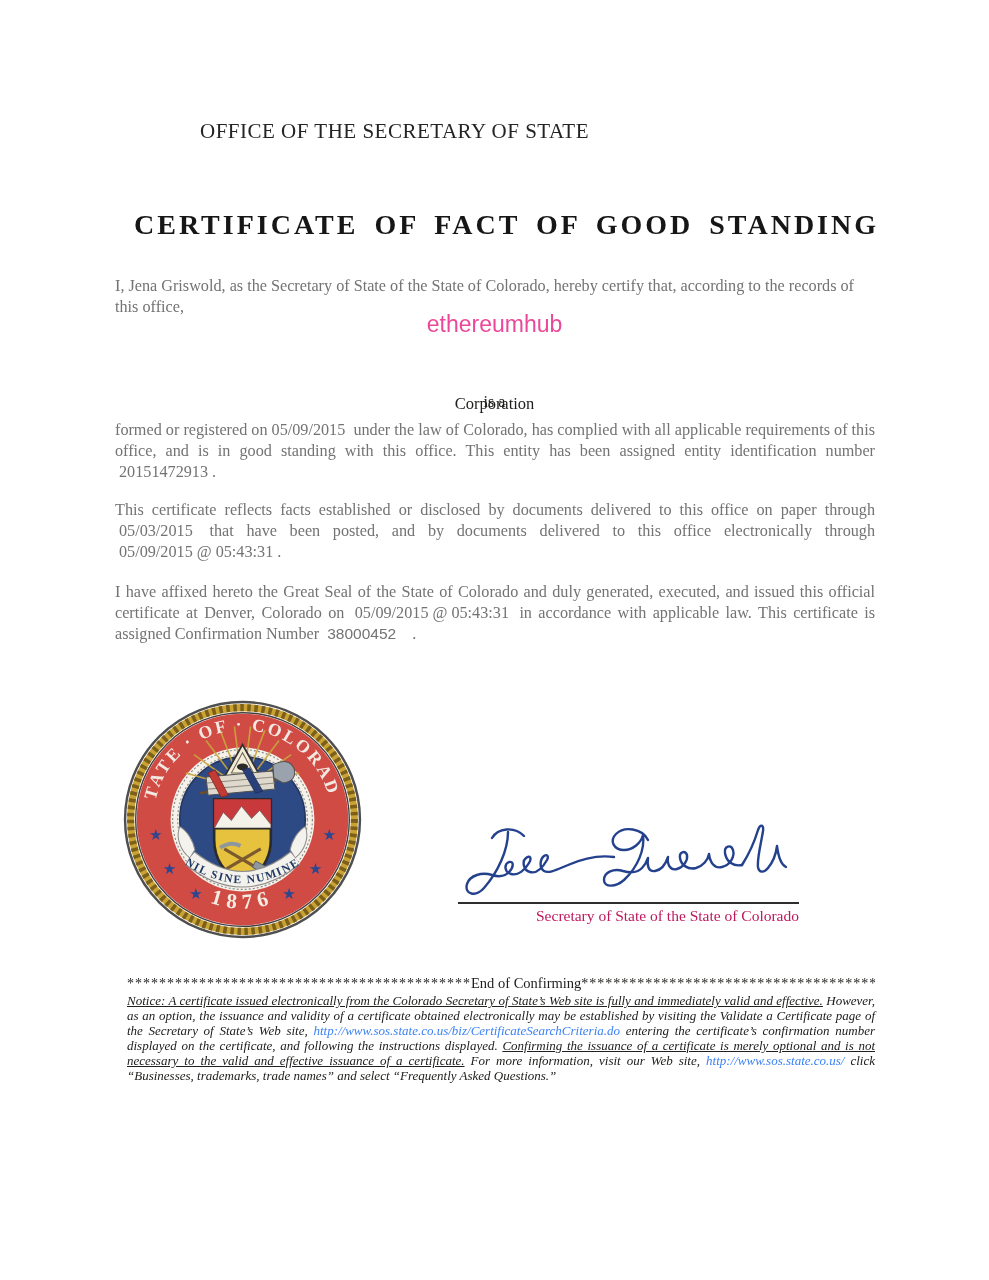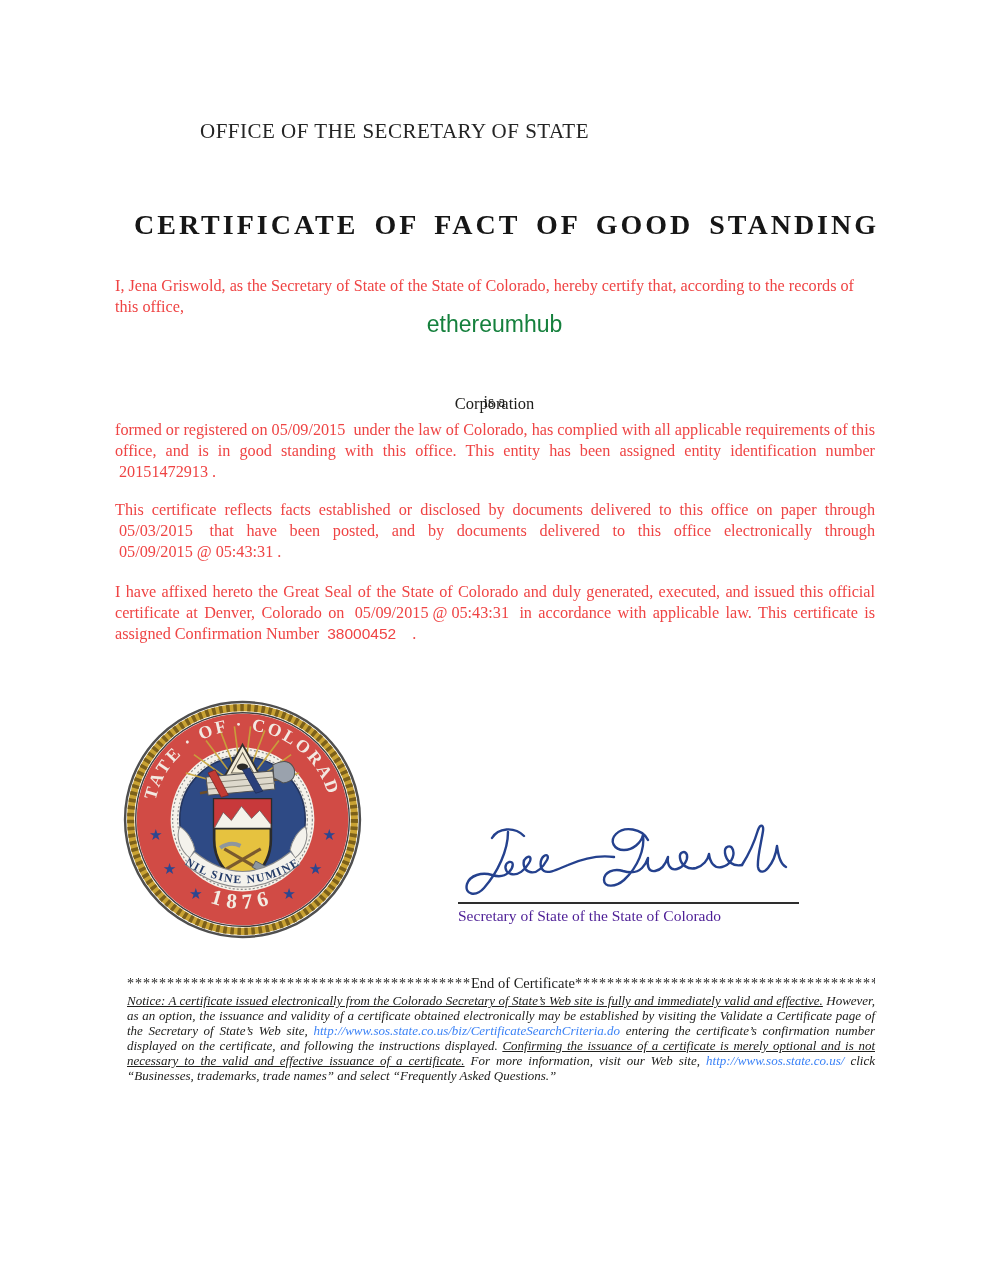--- a/index.html
+++ b/index.html
@@ -16,42 +16,42 @@
     top:116px; left:0; width:789px; text-align:center;
     font-size:21px; line-height:30px; letter-spacing:0.5px; color:#242424;
   }
   .doc-title {
     top:209px; left:0; width:989px; text-align:center;
     font-size:28px; font-weight:700; letter-spacing:3px;
     word-spacing:6px; color:#161616;padding-left:24px;
   }
 
   
-  .para { left:115px; width:760px; font-size:16.2px; line-height:20.8px; color:#ef4444; }
+  .para { left:115px; width:760px; font-size:16.2px; line-height:20.8px; color:#737373; }
   .justified { text-align:justify; }
   .p-intro { top:276px; }
   .entity-name {
     top:311px; left:0; width:989px; text-align:center;
-    font-family:"Liberation Sans", sans-serif; font-size:23px; color:#15803d;
+    font-family:"Liberation Sans", sans-serif; font-size:23px; color:#ec4899;
   }
   .is-a { top:369px; left:0; width:989px; text-align:center; font-size:16px;margin-top:24px; }
   .entity-type { top:394px; left:0; width:989px; text-align:center; font-size:16.5px; }
   .p-registration { top:420px; }
   .p-reflects { top:500px; }
   .p-affixed { top:582px; }
   .field { padding:0 4px; }
   .field-sans { font-family:Liberation Sans, sans-serif; font-size:15.5px; padding:0 4px; }
 
   
   .seal-wrap { top:698px; left:121px; width:243px; height:243px; }
 
   
   .signature-wrap { top:822px; left:452px; width:340px; height:82px; }
   .signature-line { top:902px; left:458px; width:341px; border-top:2px solid #2e2e2e; height:0; }
-  .signature-title { top:907px; left:458px; width:341px; text-align:left; font-size:15.5px; color:#4c1d95; }
+  .signature-title { top:907px; left:458px; width:341px; text-align:right; font-size:15.5px; color:#be185d; }
 
   
   .footer-endline {
     top:975px; left:127px; width:748px; white-space:nowrap; overflow:hidden;
     font-size:13.5px; color:#1d1d1b; text-align:center;
   }
   .footer-endline .stars { letter-spacing:1px; font-size:14px; }
   .footer-endline .end-label { font-size:14.5px; }
   .footer-notice {
     top:993px; left:127px; width:748px;
@@ -174,15 +174,15 @@
       <path d="M 72 14 C 62 4 46 6 40 16"></path>
       <path d="M 56 10 C 56 28 46 50 32 66 C 24 75 12 73 15 62 C 18 53 30 50 40 53 C 46 55 52 55 57 50 C 62 45 62 39 57 40 C 52 42 52 50 59 52 C 66 54 73 48 77 41 C 80 36 78 33 74 36 C 70 39 71 48 78 50 C 85 52 91 45 95 38 C 97 34 95 32 92 34 C 88 37 87 46 92 49 C 97 52 106 47 116 43 C 132 36 148 33 162 35"></path>
       <path d="M 196 18 C 190 6 172 4 164 12 C 157 19 162 28 172 28 C 181 28 189 21 191 13 C 193 27 186 45 172 58 C 164 65 152 66 152 58 C 152 50 162 46 171 49 C 178 51 185 51 190 46 C 193 43 195 39 196 36 C 195 43 196 50 203 49 C 210 48 214 41 216 35 C 215 42 218 49 225 47 C 232 45 236 38 235 33 C 233 28 227 30 228 36 C 229 43 236 48 244 46 C 251 44 256 38 257 32 C 258 40 262 47 270 45 C 278 43 283 35 281 28 C 279 22 272 24 273 31 C 274 39 281 45 290 43"></path>
       <path d="M 290 43 C 297 32 303 18 306 8 C 308 2 312 2 311 9 C 309 22 305 36 306 45 C 307 51 312 51 316 46 C 321 40 324 32 325 24 C 326 32 328 42 334 45"></path>
     </g>
   </svg>
 </div>
 <div class="abs signature-line"></div>
 <div class="abs signature-title">Secretary of State of the State of Colorado</div>
 
-<div class="abs footer-endline"><span class="stars">*******************************************</span><span class="end-label">End of Certificate</span><span class="stars">********************************************</span></div>
+<div class="abs footer-endline"><span class="stars">*******************************************</span><span class="end-label">End of Confirming</span><span class="stars">********************************************</span></div>
 
 <p class="abs footer-notice"><span class="u">Notice: A certificate issued electronically from the Colorado Secretary of State’s Web site is fully and immediately valid and effective.</span><span> However, as an option, the issuance and validity of a certificate obtained electronically may be established by visiting the Validate a Certificate page of the Secretary of State’s Web site, </span><a class="doc-link">http://www.sos.state.co.us/biz/CertificateSearchCriteria.do</a><span> entering the certificate’s confirmation number displayed on the certificate, and following the instructions displayed. </span><span class="u">Confirming the issuance of a certificate is merely optional and is not necessary to the valid and effective issuance of a certificate.</span><span> For more information, visit our Web site, </span><a class="doc-link">http://www.sos.state.co.us/</a><span> click “Businesses, trademarks, trade names” and select “Frequently Asked Questions.”</span></p>
 
 </body></html>

